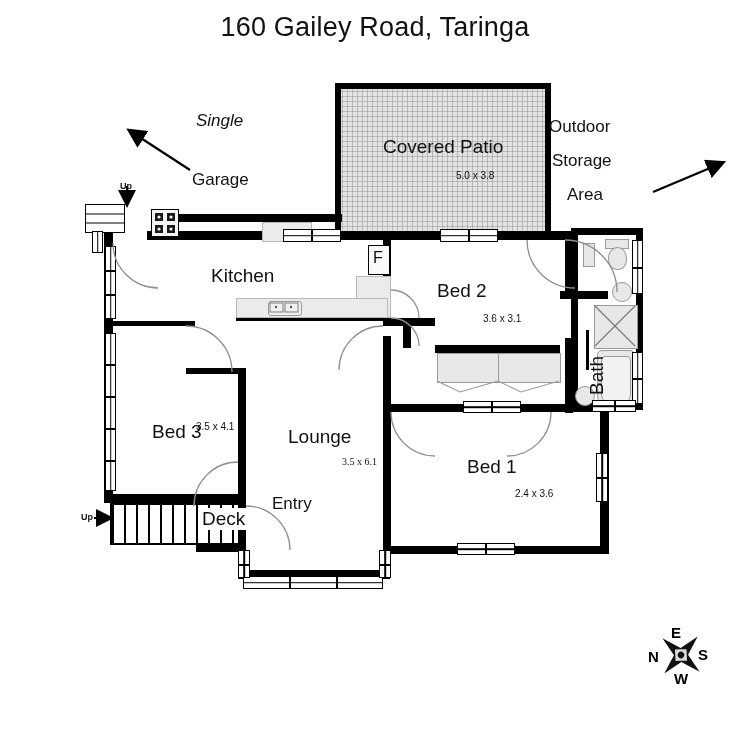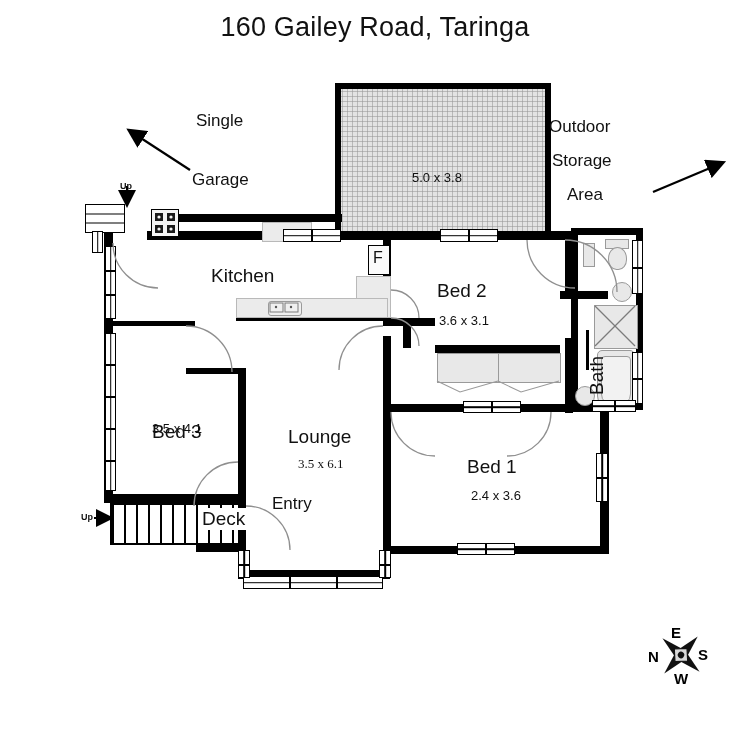--- a/index.html
+++ b/index.html
@@ -6,21 +6,21 @@
   html,body{margin:0;padding:0;background:#ffffff;}
   body{width:750px;height:744px;overflow:hidden;
        font-family:"Liberation Sans","DejaVu Sans",sans-serif;color:#000;}
   #page{position:relative;width:750px;height:744px;background:#fff;}
 
   
   .title{position:absolute;left:0;top:12px;width:750px;text-align:center;
          font-size:27px;letter-spacing:.2px;color:#111;}
   .annot{position:absolute;font-size:17px;color:#111;white-space:nowrap;}
   .roomname{position:absolute;font-size:19px;color:#111;white-space:nowrap;}
-  .roomdim{position:absolute;font-size:13px;color:#111;white-space:nowrap;}
+  .roomdim{position:absolute;font-size:10px;color:#111;white-space:nowrap;margin-left:44px;}
   .tiny{position:absolute;font-size:9px;font-weight:bold;color:#111;}
   .disclaim{position:absolute;left:56px;top:637px;width:572px;font-size:14.2px;
             line-height:21px;text-align:justify;color:#111;}
 
   
   .w{position:absolute;background:#000;}          
   .thin{position:absolute;background:#000;}       
   .fill{position:absolute;background:#e8e8e8;border:1px solid #9a9a9a;}
   .fillp{position:absolute;background:#ebebeb;}   
 
@@ -64,20 +64,21 @@
   <div class="title">160 Gailey Road, Taringa</div>
 
   <div class="patio" style="left:337px;top:85px;width:212px;height:152px;">
     <div class="grid"></div>
   </div>
 
   <div class="w" style="left:335px;top:83px;width:216px;height:6px;"></div>
   <div class="w" style="left:335px;top:83px;width:6px;height:156px;"></div>
   <div class="w" style="left:545px;top:83px;width:6px;height:156px;"></div>
 
+  <div class="roomname" style="left:383px;top:136px;">Covered Patio</div>
   <div class="roomdim" style="left:412px;top:170px;">5.0 x 3.8</div>
 
   <div class="w" style="left:158px;top:214px;width:184px;height:8px;"></div>
   <div class="w" style="left:158px;top:214px;width:8px;height:22px;"></div>
   <div class="w" style="left:147px;top:231px;width:200px;height:9px;"></div>
   <div class="w" style="left:341px;top:231px;width:232px;height:9px;"></div>
 
   <div class="w" style="left:104px;top:231px;width:9px;height:90px;"></div>
   <div class="w" style="left:104px;top:321px;width:9px;height:179px;"></div>
   <div class="w" style="left:104px;top:494px;width:125px;height:9px;"></div>
@@ -259,21 +260,21 @@
 
   <div class="roomname" style="left:152px;top:389px;margin-top:32px;">Bed 3</div>
   <div class="roomdim" style="left:152px;top:421px;">3.5 x 4.1</div>
 
   <div class="roomname" style="left:288px;top:426px;">Lounge</div>
   <div class="roomdim" style="left:298px;top:456px;font-family:Liberation Serif, serif;">3.5 x 6.1</div>
 
   <div class="roomname" style="left:467px;top:456px;">Bed 1</div>
   <div class="roomdim" style="left:471px;top:488px;">2.4 x 3.6</div>
 
-  <div class="annot" style="left:196px;top:111px;">Single</div>
+  <div class="annot" style="left:196px;top:111px;font-style:italic;">Single</div>
   <div class="annot" style="left:192px;top:162px;margin-top:8px;">Garage</div>
 
   <div class="annot" style="left:549px;top:117px;">Outdoor</div>
   <div class="annot" style="left:552px;top:151px;">Storage</div>
   <div class="annot" style="left:567px;top:185px;">Area</div>
 
   <svg class="ov">
     <defs>
       <marker id="ah" markerWidth="9" markerHeight="9" refX="7" refY="4.5" orient="auto">
         <path d="M0,0 L9,4.5 L0,9 z" fill="#000"></path>

